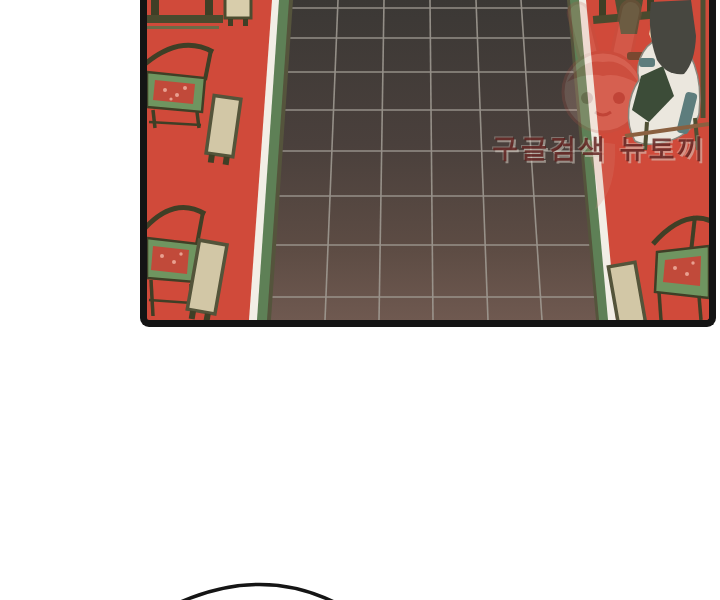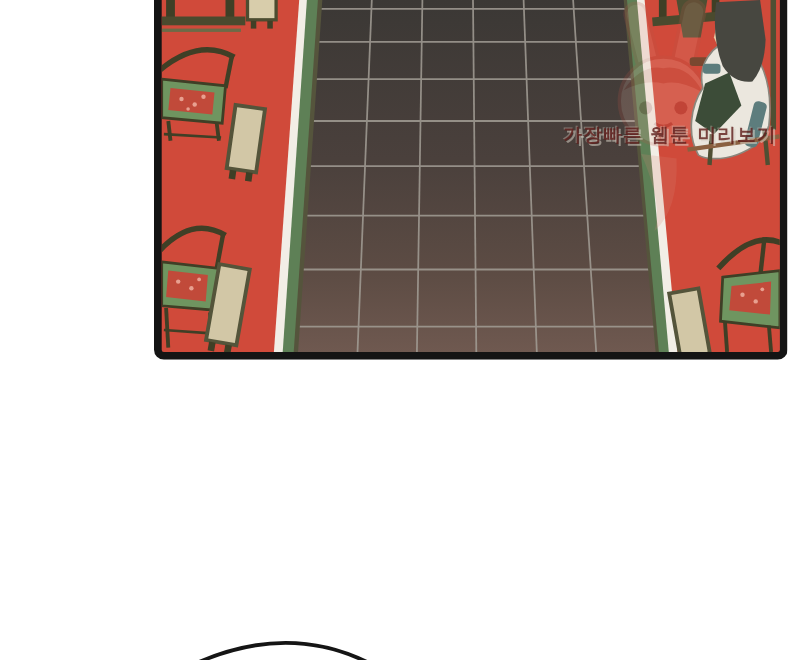--- a/index.html
+++ b/index.html
@@ -170,18 +170,18 @@
         <line x1="512" y1="292" x2="514" y2="320" stroke="#3f3f26" stroke-width="3.5"></line>
         <line x1="552" y1="296" x2="554" y2="320" stroke="#3f3f26" stroke-width="3.5"></line>
       </g>
 
       <g transform="rotate(-10 480 292)">
         <rect x="466" y="264" width="27" height="60" fill="#d2c7a6" stroke="#54543a" stroke-width="3.5"></rect>
       </g>
     </g>
   </svg>
 
-  <div class="wm wm-line1">가장빠른 웹툰 미리보기</div>
+  <div class="wm wm-line2">구글검색 뉴토끼</div>
 </div>
 
 <svg class="bubble-svg" width="300" height="40" viewBox="0 0 300 40">
   <path d="M 36 44 Q 120 6 194 42" fill="none" stroke="#151515" stroke-width="3.5"></path>
 </svg>
 
 </body></html>

